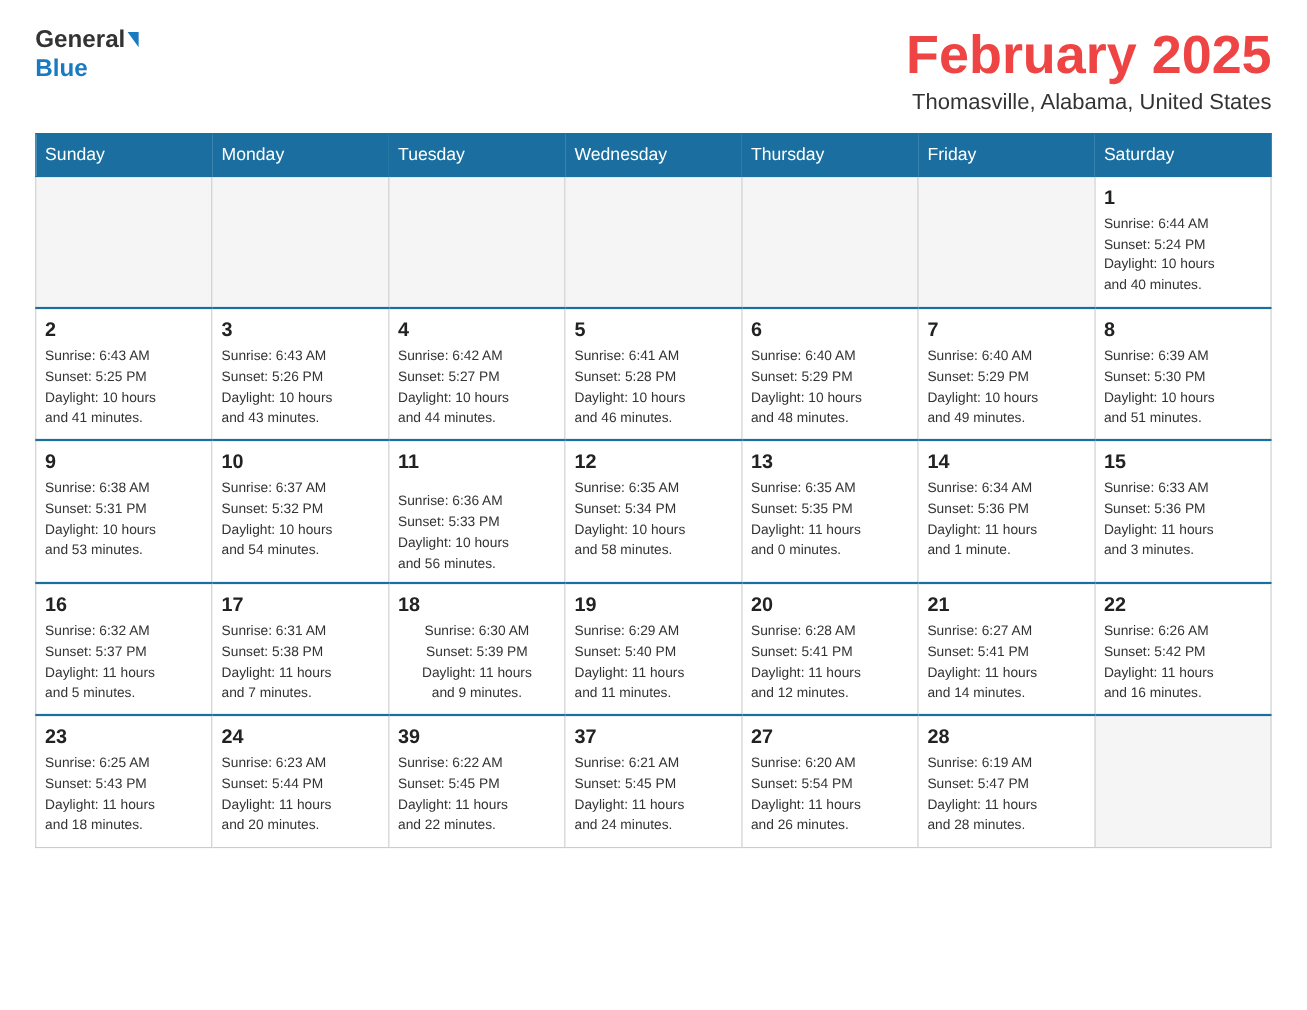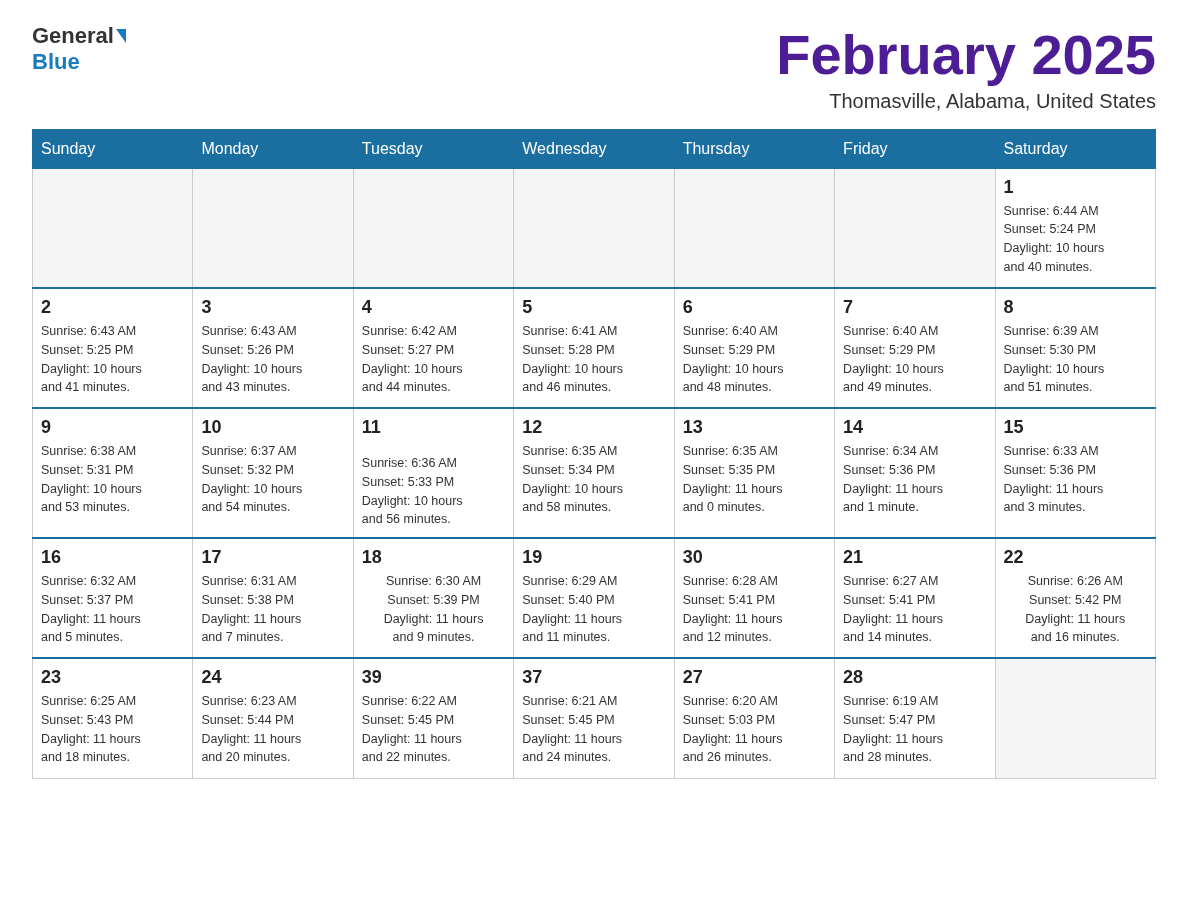--- a/index.html
+++ b/index.html
@@ -38,23 +38,23 @@
       vertical-align: middle;
     }
     .logo-line1 {
       display: flex;
       align-items: center;
     }
     .title-block {
       text-align: right;
     }
     .month-title {
-      font-size: 56px;
+      font-size: 49px;
       font-weight: bold;
-      color: #4c1d95;
+      color: #ef4444;
       line-height: 1.1;
     }
     .location {
       font-size: 20px;
       color: #333;
       margin-top: 4px;
     }
     .calendar {
       width: 100%;
       border-collapse: collapse;
@@ -265,36 +265,36 @@
 and 9 minutes.</div>
         </td>
         <td>
           <span class="day-number">19</span>
           <div class="day-info" style="white-space: pre-line;">Sunrise: 6:29 AM
 Sunset: 5:40 PM
 Daylight: 11 hours
 and 11 minutes.</div>
         </td>
         <td>
-          <span class="day-number">30</span>
+          <span class="day-number">20</span>
           <div class="day-info" style="white-space: pre-line;">Sunrise: 6:28 AM
 Sunset: 5:41 PM
 Daylight: 11 hours
 and 12 minutes.</div>
         </td>
         <td>
           <span class="day-number">21</span>
           <div class="day-info" style="white-space: pre-line;">Sunrise: 6:27 AM
 Sunset: 5:41 PM
 Daylight: 11 hours
 and 14 minutes.</div>
         </td>
         <td>
           <span class="day-number">22</span>
-          <div class="day-info" style="white-space: pre-line; text-align: center;">Sunrise: 6:26 AM
+          <div class="day-info" style="white-space: pre-line;">Sunrise: 6:26 AM
 Sunset: 5:42 PM
 Daylight: 11 hours
 and 16 minutes.</div>
         </td>
       </tr>
       <tr class="row-divider">
         <td>
           <span class="day-number">23</span>
           <div class="day-info" style="white-space: pre-line;">Sunrise: 6:25 AM
 Sunset: 5:43 PM
@@ -318,21 +318,21 @@
         <td>
           <span class="day-number">37</span>
           <div class="day-info" style="white-space: pre-line;">Sunrise: 6:21 AM
 Sunset: 5:45 PM
 Daylight: 11 hours
 and 24 minutes.</div>
         </td>
         <td>
           <span class="day-number">27</span>
           <div class="day-info" style="white-space: pre-line;">Sunrise: 6:20 AM
-Sunset: 5:03 PM
+Sunset: 5:54 PM
 Daylight: 11 hours
 and 26 minutes.</div>
         </td>
         <td>
           <span class="day-number">28</span>
           <div class="day-info" style="white-space: pre-line;">Sunrise: 6:19 AM
 Sunset: 5:47 PM
 Daylight: 11 hours
 and 28 minutes.</div>
         </td>

